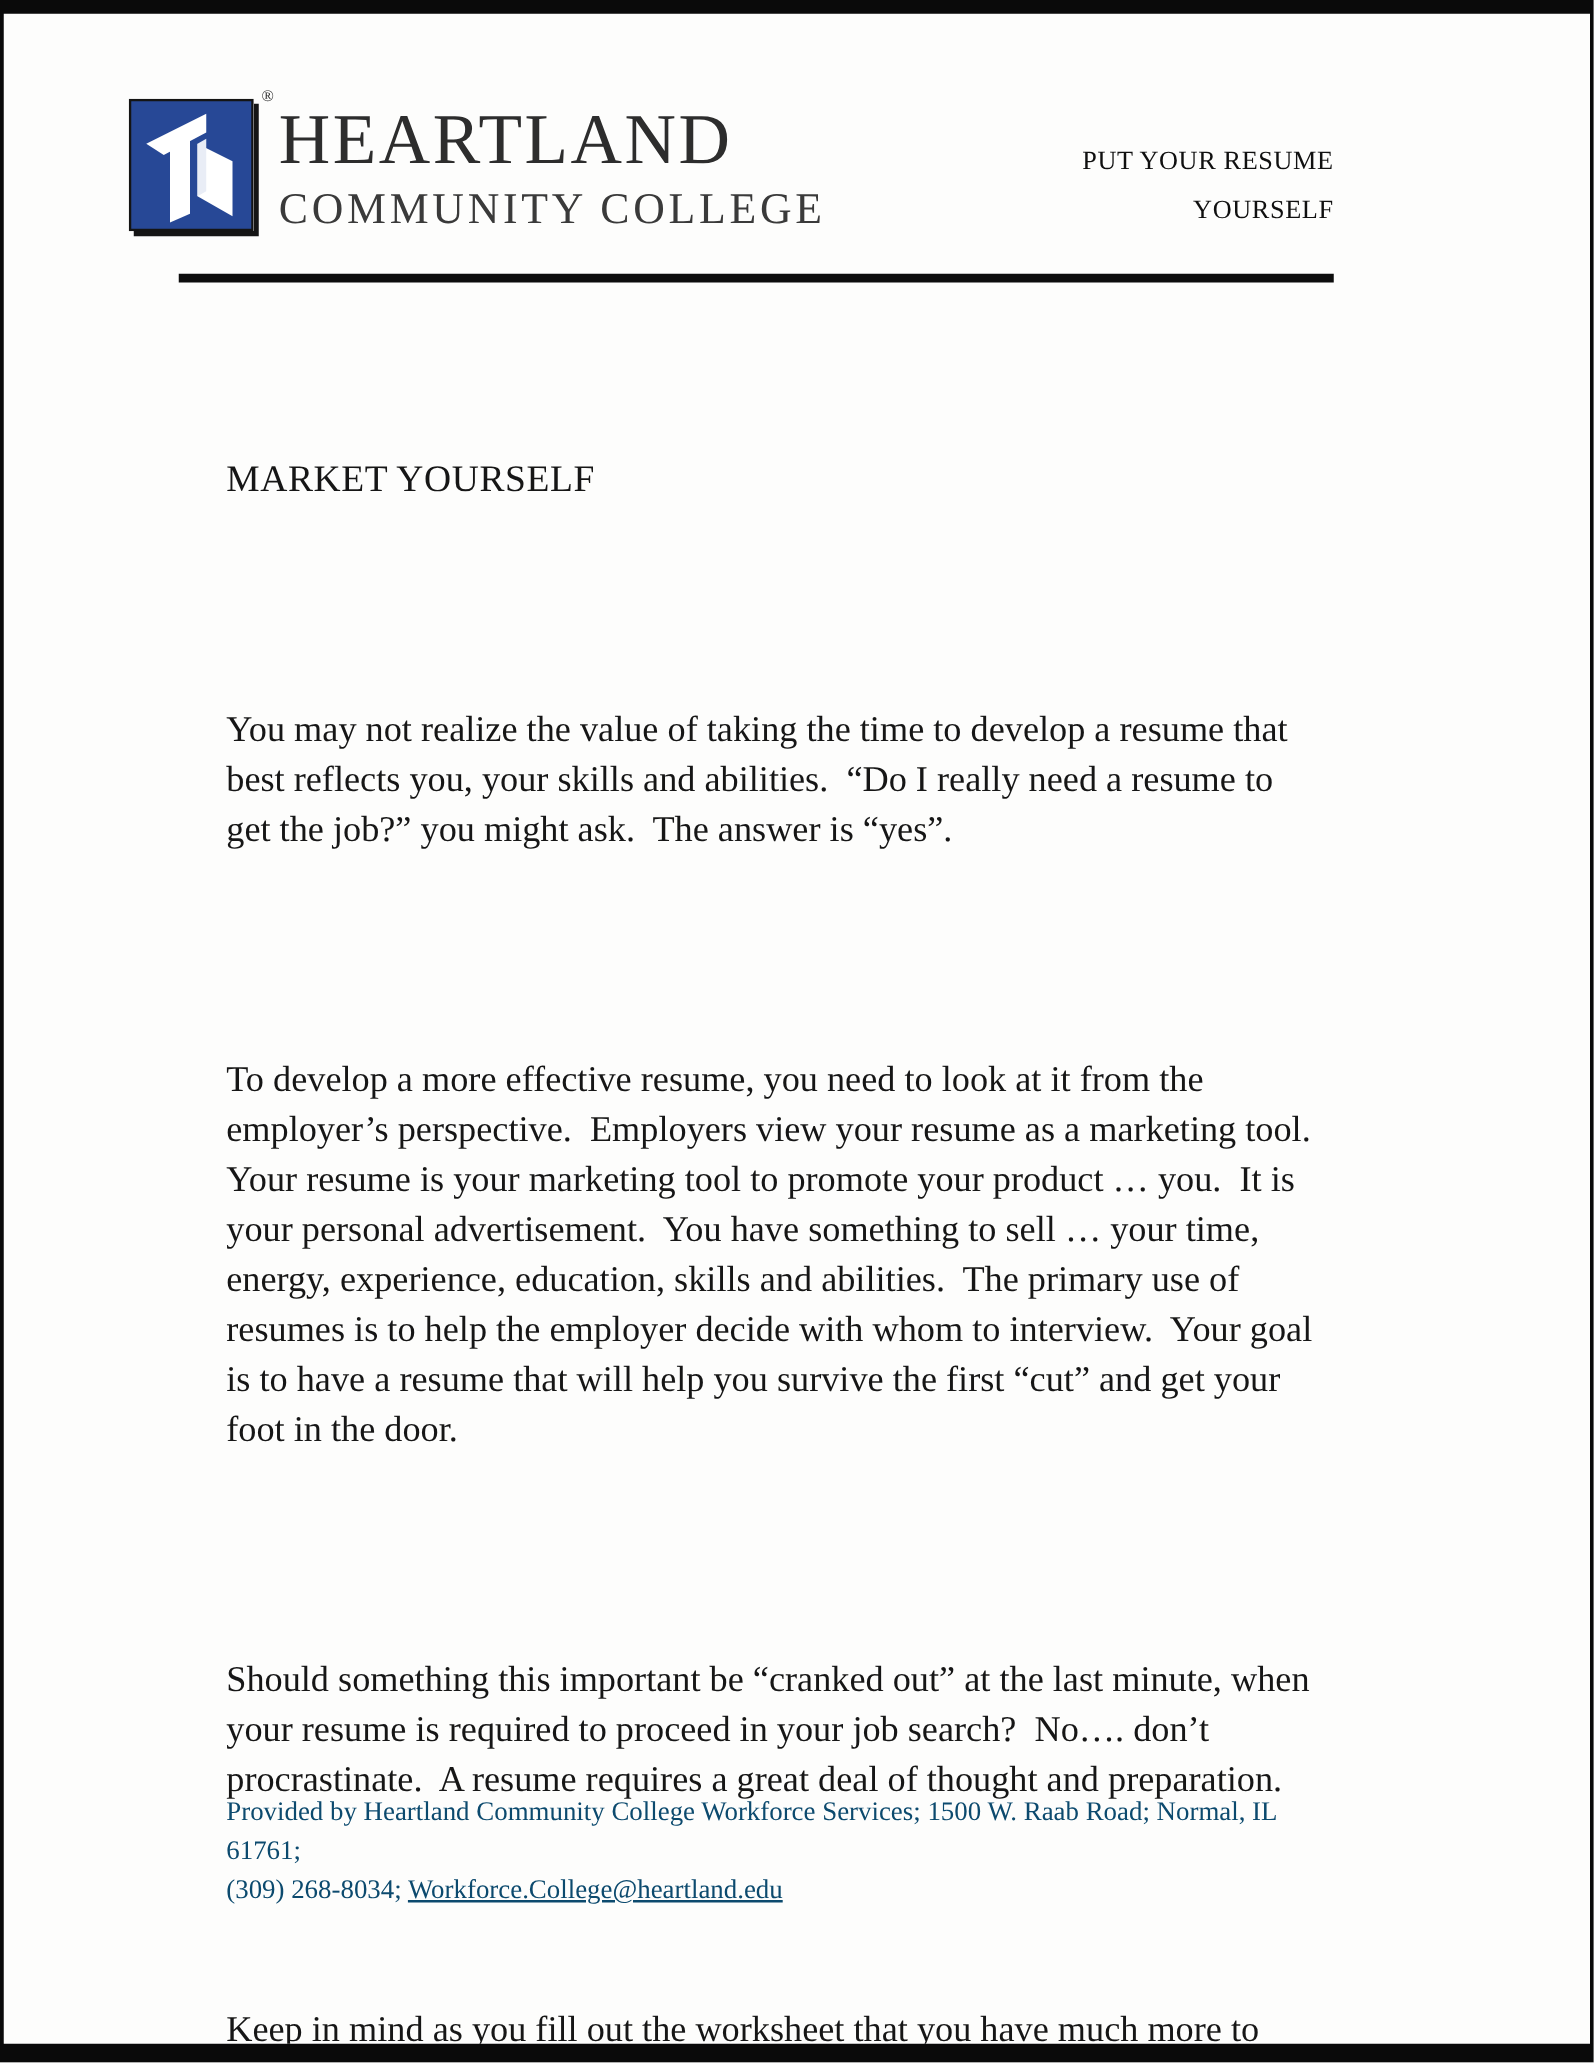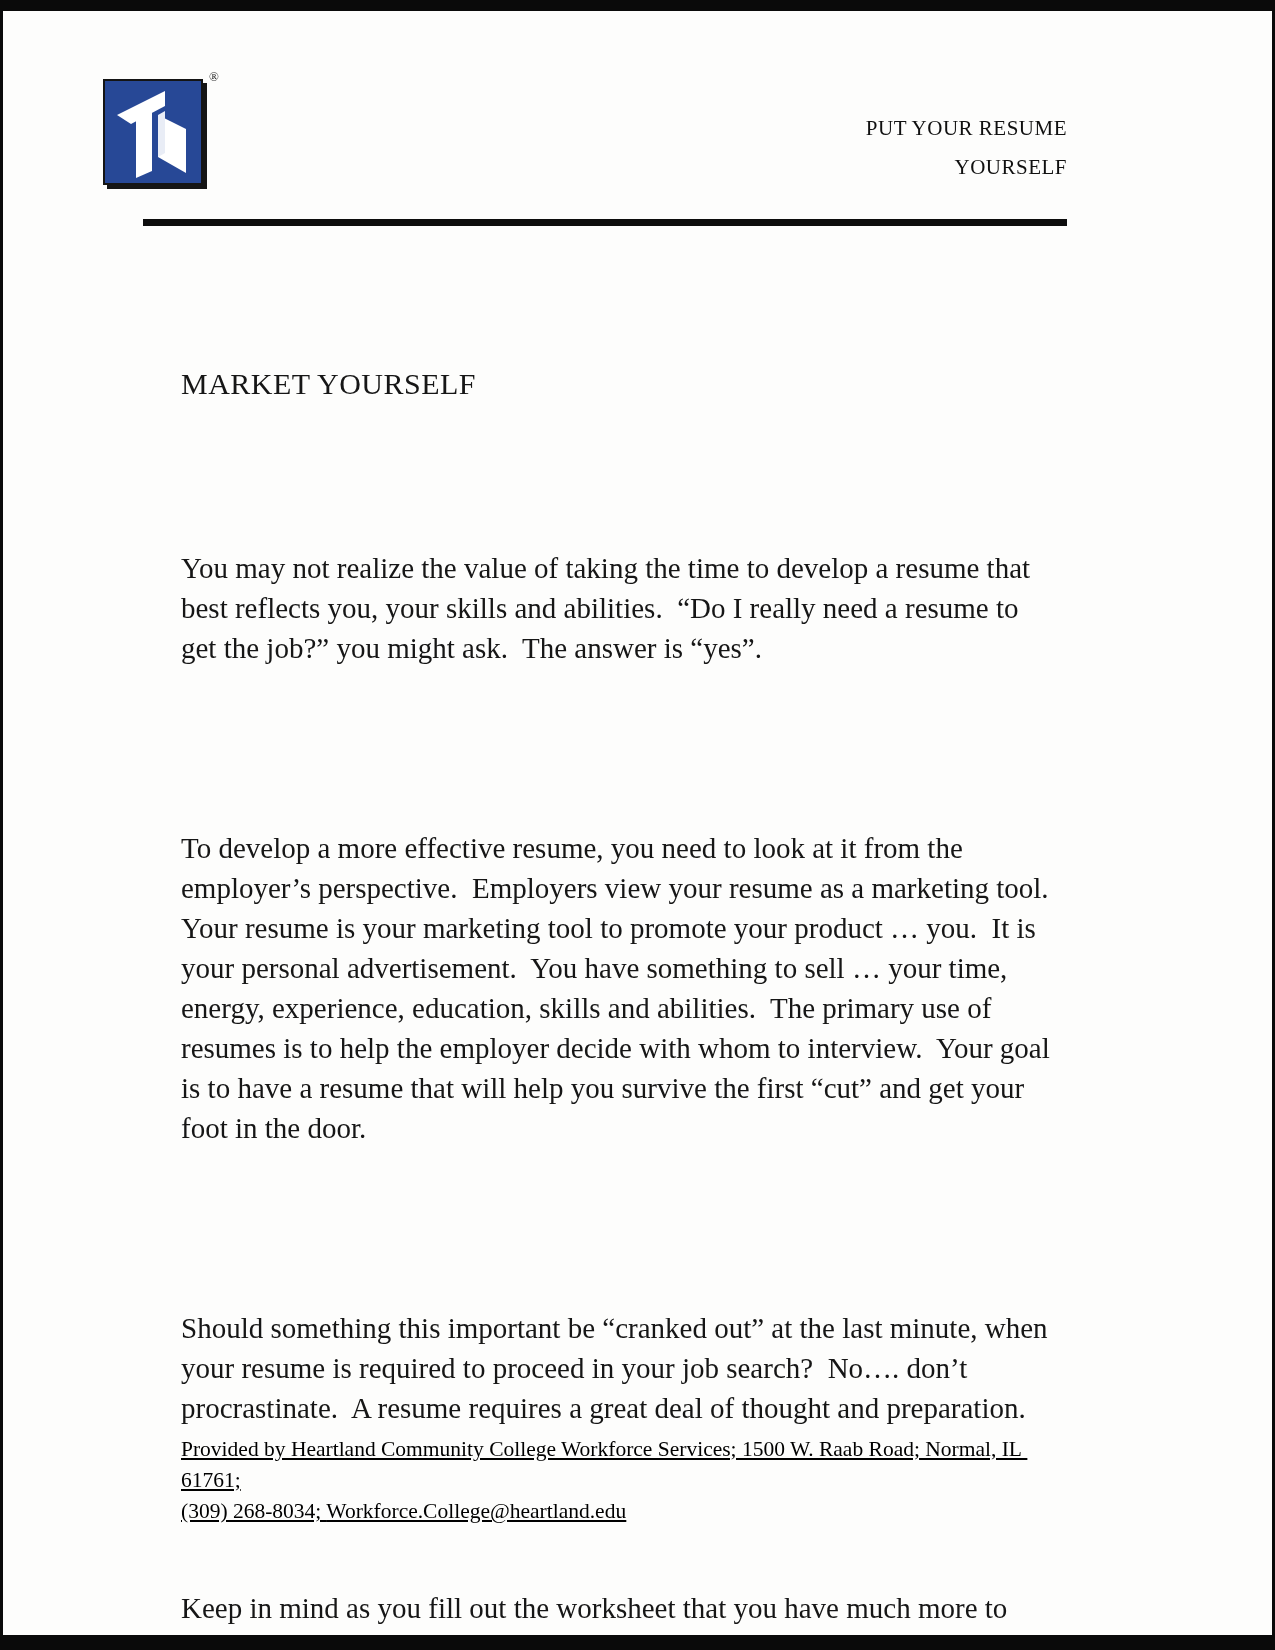--- a/index.html
+++ b/index.html
@@ -57,56 +57,59 @@
   }
   .content {
     margin: 0 220px 0 178px;
     font-size: 29px;
     line-height: 40px;
     white-space: pre-wrap;
     color: #161616;
   }
   .heading {
     margin-top: 58px;
-    margin-bottom: 24px;
+    margin-bottom: 40px;
     font-size: 30px;
     letter-spacing: 0.5px;
     font-weight: normal;
   }
   .para { margin: 0 0 40px 0; }
   .footer {
     position: absolute;
     left: 178px;
     right: 205px;
     bottom: 108px;
     font-size: 21.5px;
     line-height: 31px;
     white-space: pre-wrap;
-    color: #000000;
-    text-decoration: underline;
+    color: #0c4a6e;
   }
   .footer-email { text-decoration: underline; color: inherit; cursor: pointer; }
 </style>
 </head>
 <body>
 
 <div class="page">
 
   <div class="header">
 
     <div class="logo-block">
       <div class="logo-mark">
         <svg width="100" height="106" viewBox="0 0 100 106" xmlns="http://www.w3.org/2000/svg">
           <rect x="1" y="1" width="98" height="104" fill="#274896" stroke="#141414" stroke-width="2"></rect>
           <polygon points="14,36 62,12 62,27 28,45" fill="#ffffff"></polygon>
           <polygon points="33,30 49,22 49,92 33,99" fill="#ffffff"></polygon>
           <polygon points="55,36 83,50 83,94 55,78" fill="#ffffff"></polygon>
           <polygon points="55,36 62,32 62,74 55,78" fill="#e9edf6"></polygon>
         </svg>
         <span class="logo-reg">®</span>
+      </div>
+      <div class="logo-text">
+        <div class="logo-name1">HEARTLAND</div>
+        <div class="logo-name2">COMMUNITY COLLEGE</div>
       </div>
     </div>
 
     <div class="doc-title">
       <div>PUT YOUR RESUME</div>
       <div>YOURSELF</div>
     </div>
 
   </div>
 

